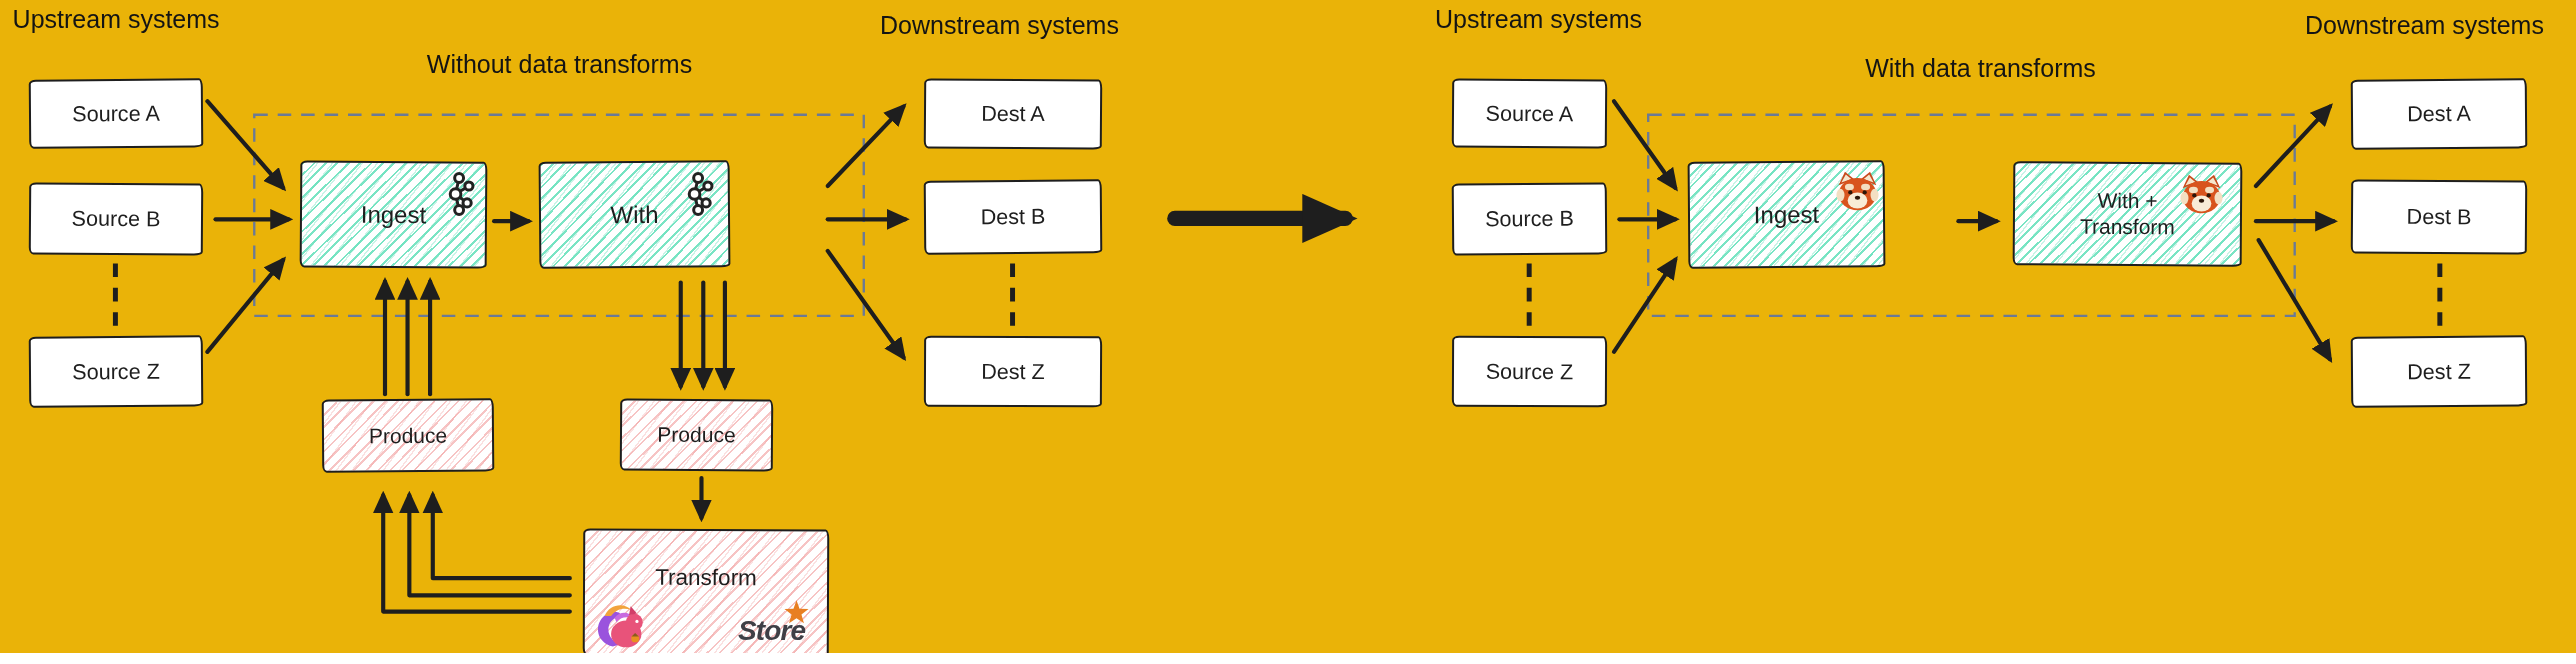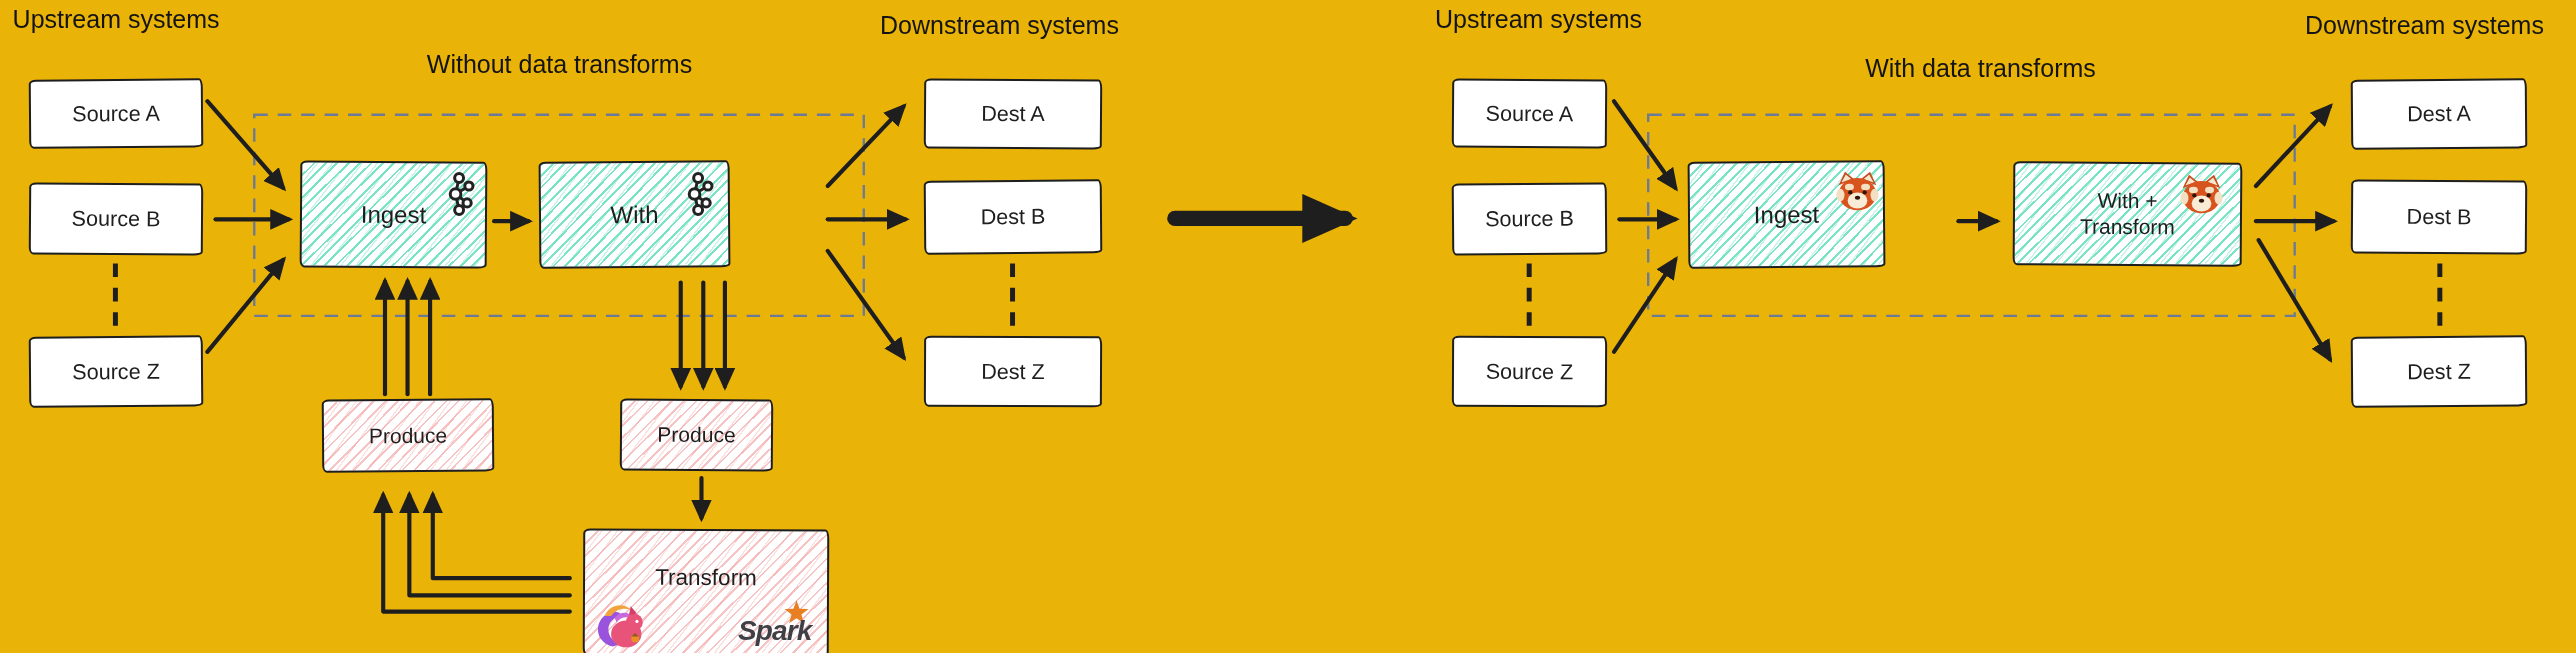--- a/index.html
+++ b/index.html
@@ -122,21 +122,21 @@
     <circle cx="46" cy="25" r="9.5" fill="#e8537a"></circle>
     <path d="M40,17 L42,7 L49,15 Z" fill="#d23f68"></path>
     <circle cx="49" cy="24" r="1.8" fill="#fff"></circle>
     <circle cx="47" cy="43" r="4.4" fill="#e89020"></circle>
     <path d="M43,41 L51,41 L47,37 Z" fill="#8a5a1e"></path>
   </svg>
 
   <svg class="icon" style="left:783px;top:599px;" width="27" height="27" viewBox="0 0 24 24">
     <polygon points="12,1 14.7,8.6 22.7,8.9 16.4,13.8 18.6,21.5 12,17 5.4,21.5 7.6,13.8 1.3,8.9 9.3,8.6" fill="#e87f22"></polygon>
   </svg>
-  <div class="icon spark-word" style="left:738px;top:615px;">Spark</div>
+  <div class="icon spark-word" style="left:738px;top:615px;">Store</div>
 
   <div class="lbl" style="left:1435px;top:5.4px;">Upstream systems</div>
   <div class="title" style="left:1782px;top:54px;width:397px;">With data transforms</div>
   <div class="lbl" style="left:2305px;top:10.8px;">Downstream systems</div>
 
   <div class="box r2" style="left:1452px;top:79px;width:155px;height:69px;">
     <span>Source A</span>
   </div>
   <div class="box r1" style="left:1452px;top:183px;width:155px;height:72px;">
     <span>Source B</span>

